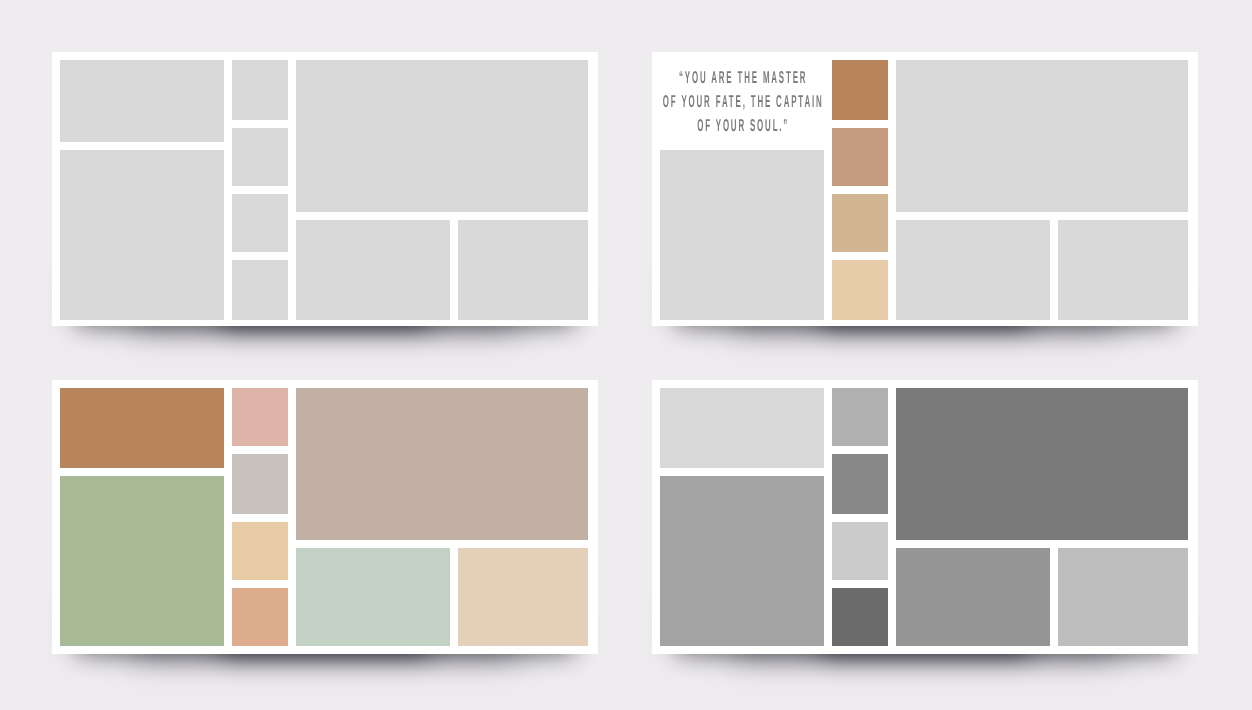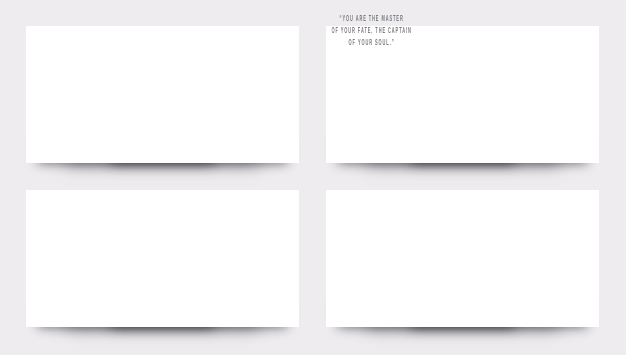--- a/index.html
+++ b/index.html
@@ -13,21 +13,21 @@
   .board.b2{left:326.2px;top:26.2px;}
   .board.b3{left:26.2px;top:189.7px;}
   .board.b4{left:326.2px;top:189.7px;}
   .shadow{position:absolute;bottom:4px;pointer-events:none;}
   .sh1{left:12px;right:12px;top:108px;box-shadow:0 4px 12px rgba(30,28,40,0.65);}
   .sh2{left:40px;right:40px;top:60px;box-shadow:0 4px 16px rgba(30,28,40,0.53);}
   .sh3{left:85px;right:85px;top:40px;box-shadow:0 3px 12px rgba(30,28,40,0.86);}
   .card{position:absolute;left:0;top:0;width:272.4px;height:137.3px;background:#ffffff;
         box-sizing:border-box;padding:4.1px 4.2px 3.8px 4.3px;}
 
-  .grid{display:flex;width:100%;height:100%;gap:4px;flex-direction:column;}
+  .grid{display:flex;width:100%;height:100%;gap:4px;}
   .colA{width:31.00%;display:flex;flex-direction:column;gap:4px;}
   .colB{width:10.38%;display:flex;flex-direction:column;gap:4px;}
   .colC{width:55.58%;display:flex;flex-direction:column;gap:4px;}
   .colA .r1{height:31.10%;}
   .colA .r2{flex:1;}
   .colB .cell{flex:1;}
   .colC .r1{height:58.83%;}
   .colC .r2{flex:1;display:flex;gap:4px;}
   .colC .r2 .left{width:52.83%;}
   .colC .r2 .right{flex:1;}

